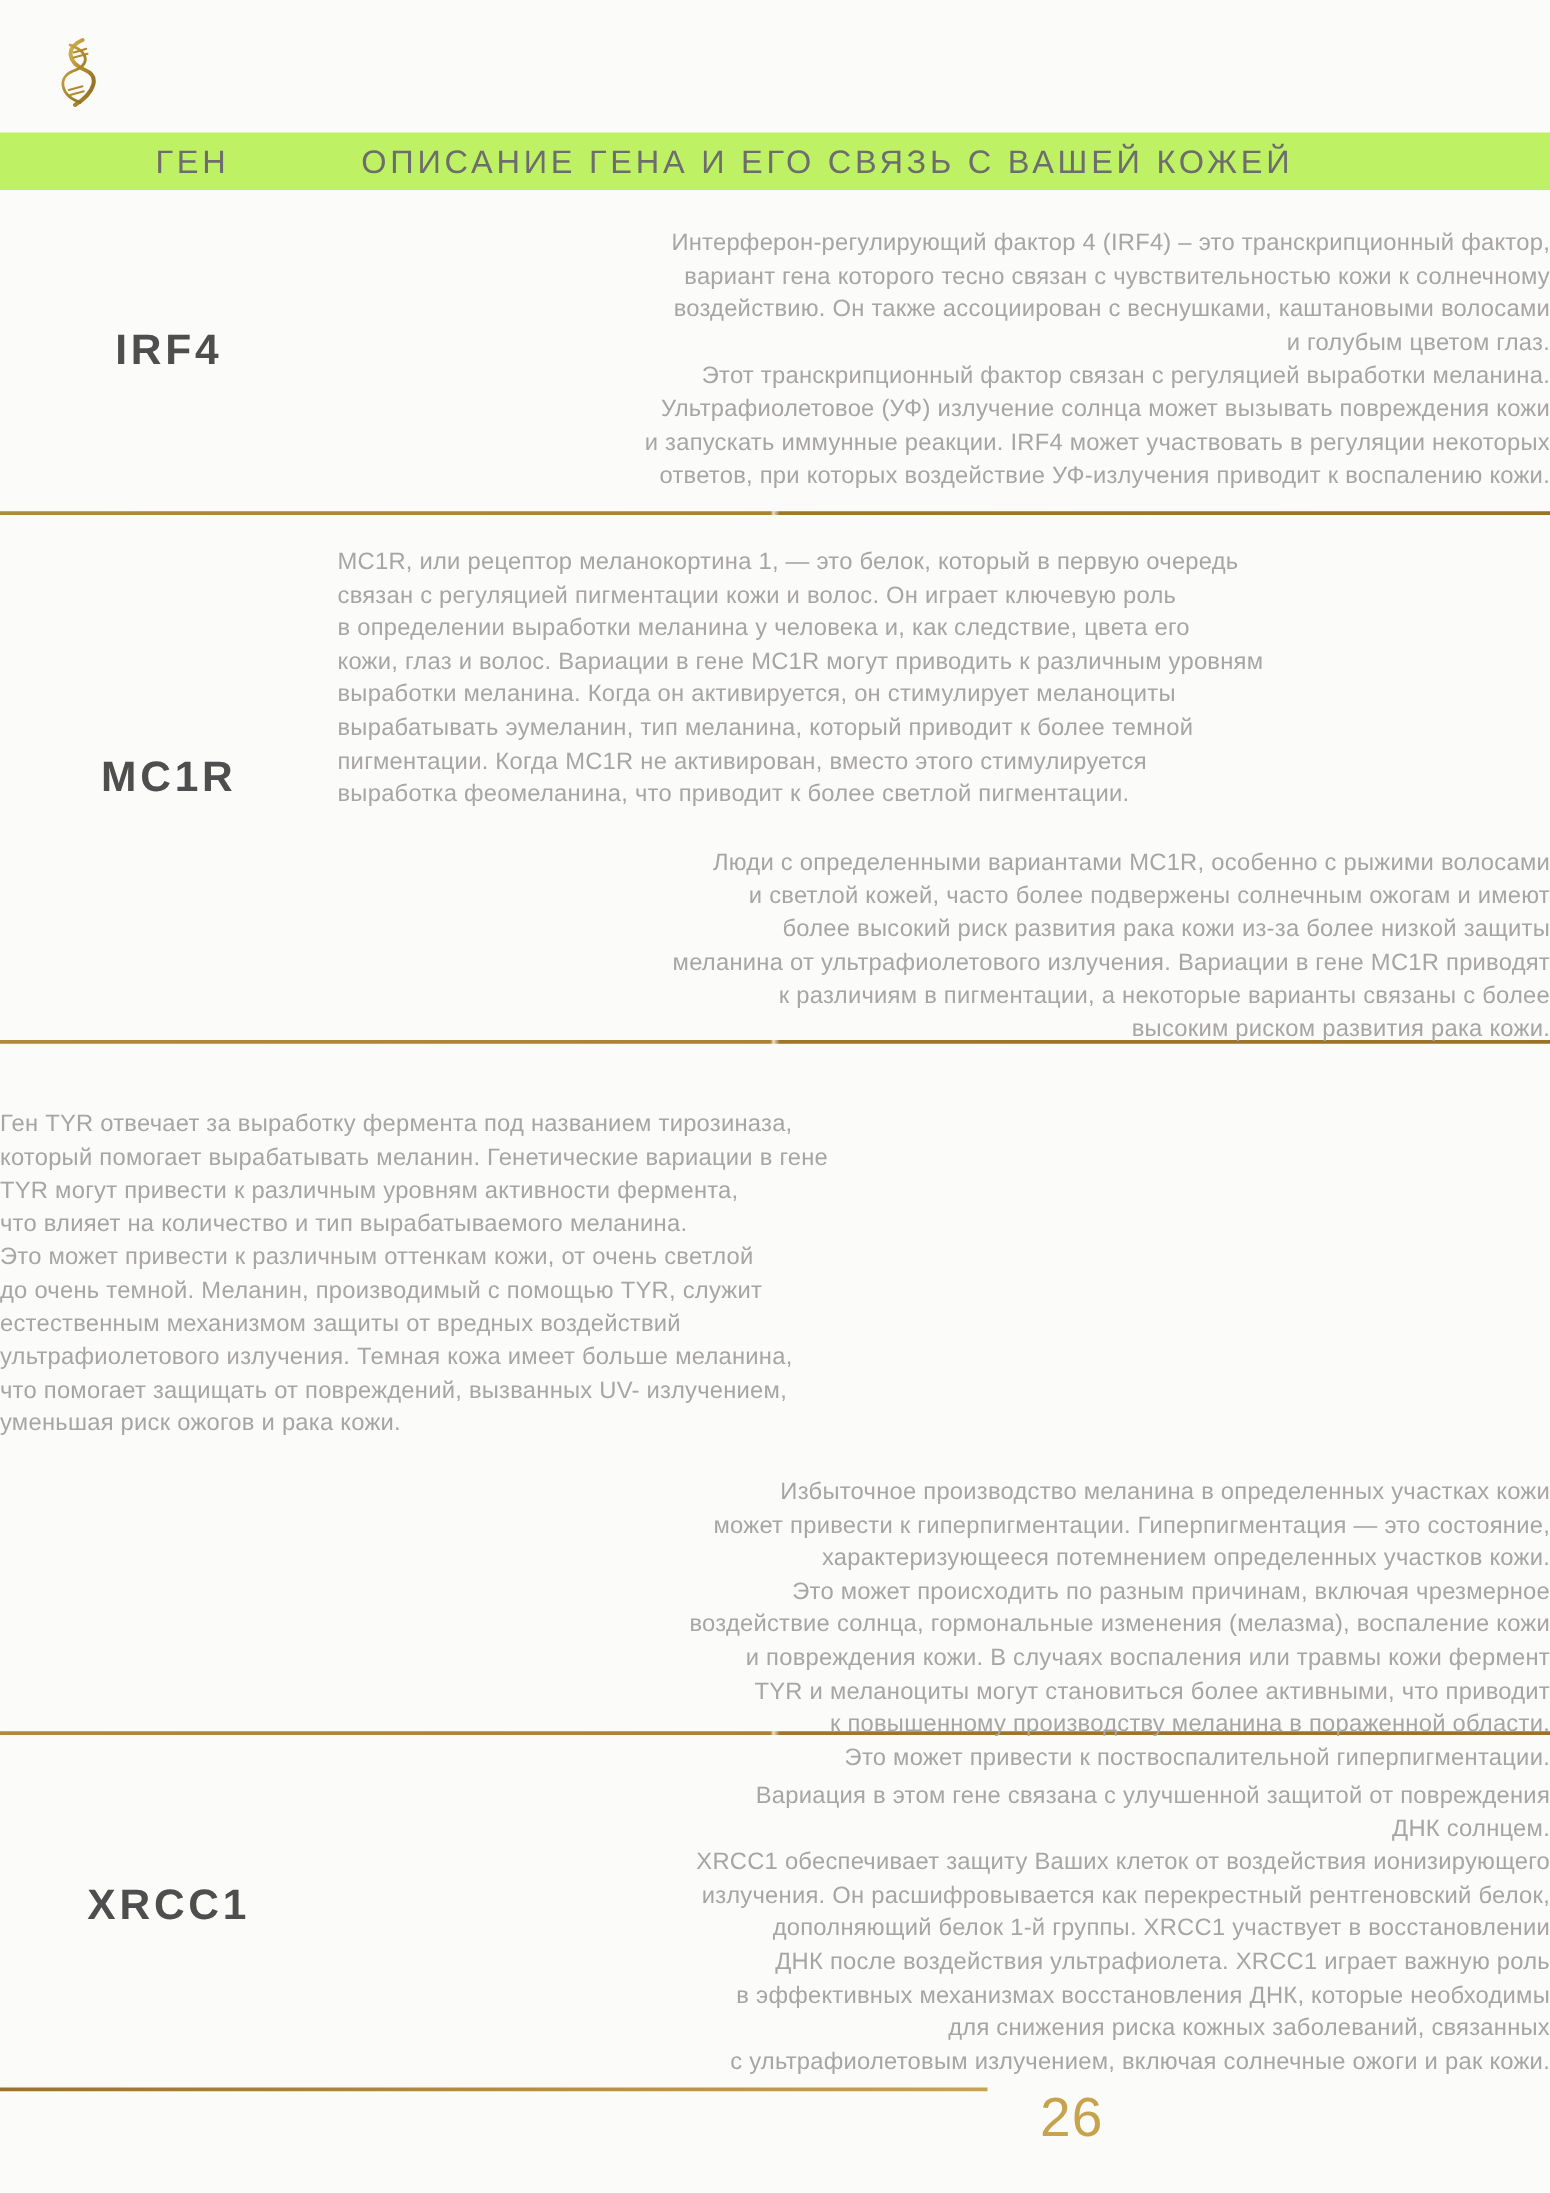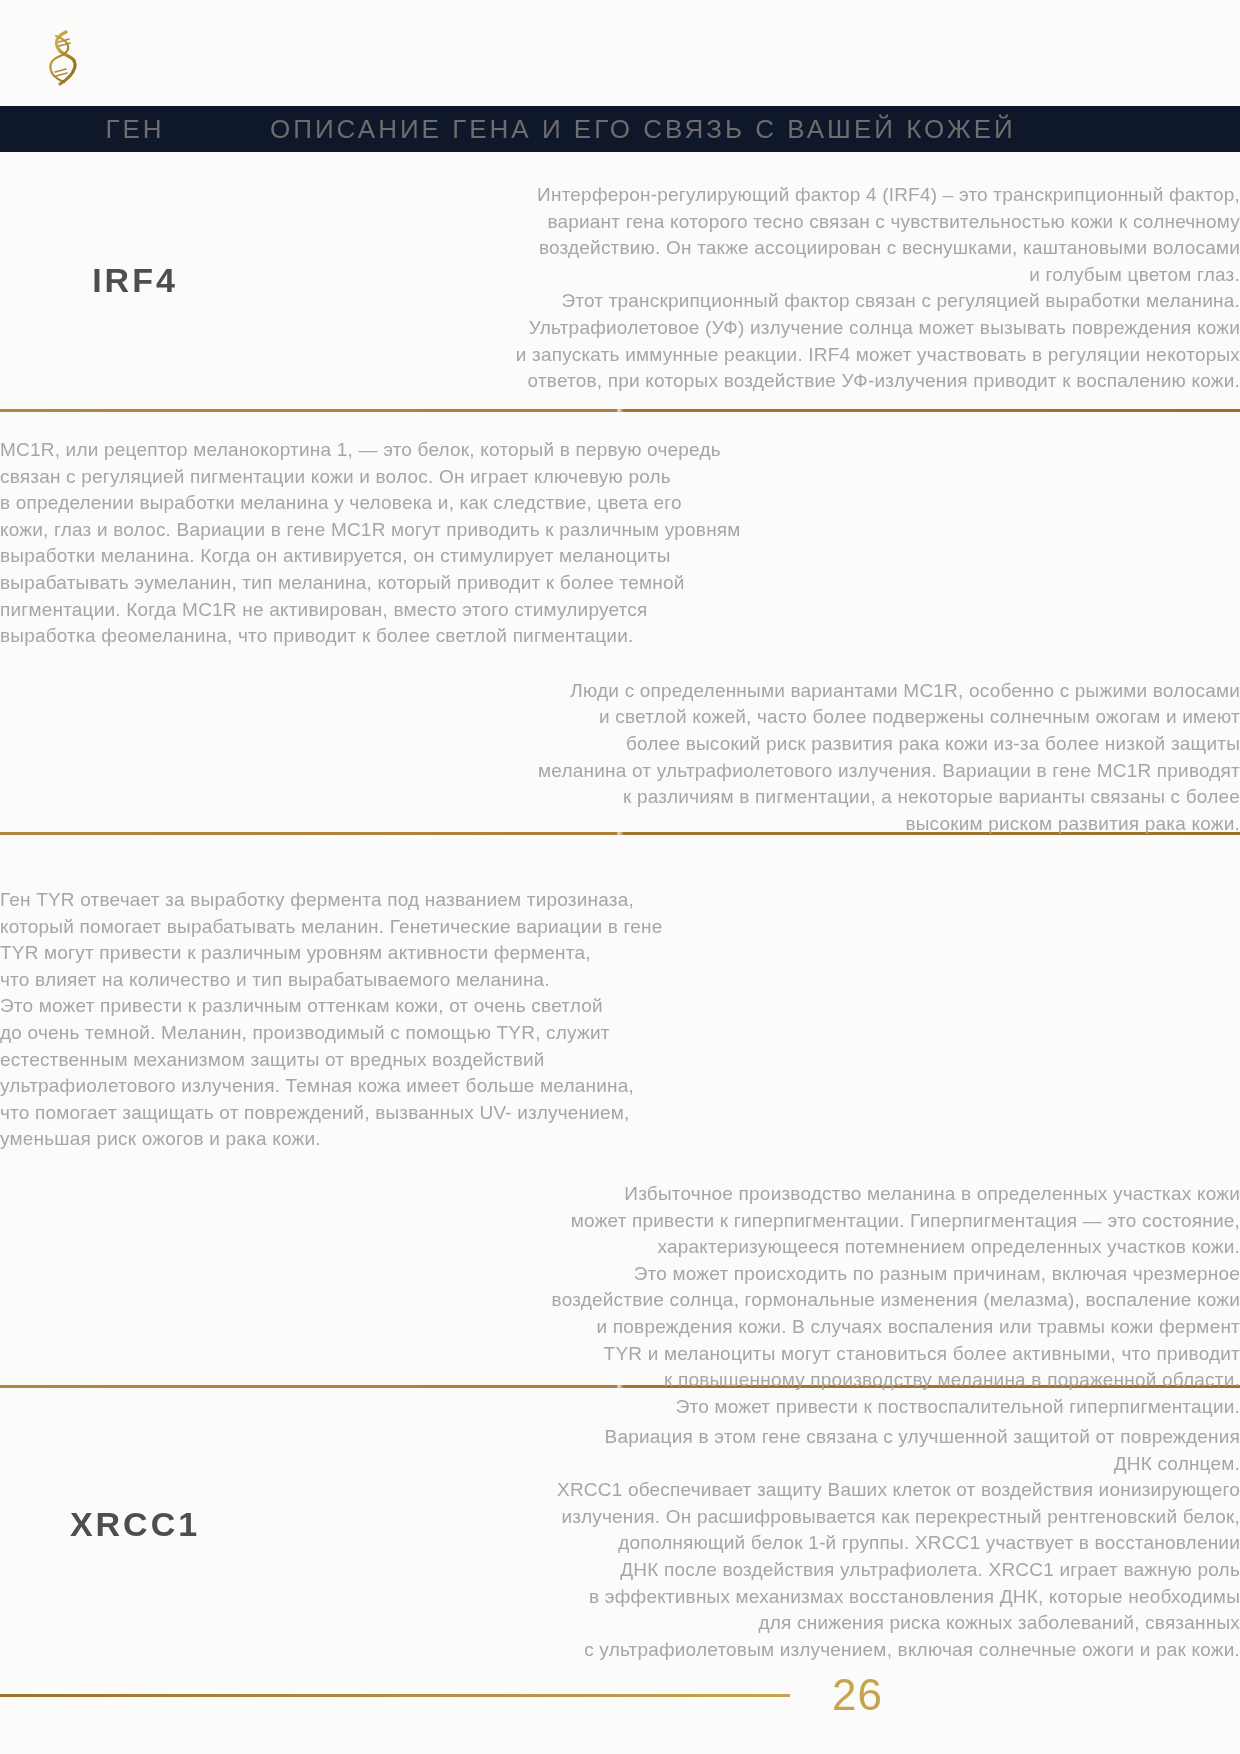--- a/index.html
+++ b/index.html
@@ -9,23 +9,24 @@
     font-family:"Liberation Sans", sans-serif;
     position:relative;
     overflow:hidden;
   }
   .logo{
     position:absolute;left:46px;top:30px;width:32px;height:58px;
   }
   .table-header{
     margin-top:106px;
     height:46px;
-    background:#0f172a;
+    background:#bef264;
     display:flex;
     align-items:center;
+    padding-left:19px;
   }
   .col-gene{
     width:270px;
     display:flex;justify-content:center;
     flex:none;
   }
   .header-label{
     font-size:26px;
     font-weight:300;
     letter-spacing:3px;
@@ -73,21 +74,21 @@
     height:3px;
     width:100%;
     background:linear-gradient(90deg,
       #b1883f 0%, #ad8038 49.7%,
       #e8dcc2 49.9%, #a0752c 50.3%,
       #9c722a 100%);
   }
   .footer{
     margin-top:10px;
     display:flex;
-    align-items:center;
+    align-items:flex-start;
   }
   .footer-rule{
     width:790px;
     height:3px;
     background:linear-gradient(90deg,#9c722a 0%,#b8923f 60%,#c7a44e 100%);
     flex:none;
   }
   .page-number{
     margin-left:42px;
     font-size:44px;
@@ -138,20 +139,21 @@
 Этот транскрипционный фактор связан с регуляцией выработки меланина.
 Ультрафиолетовое (УФ) излучение солнца может вызывать повреждения кожи
 и запускать иммунные реакции. IRF4 может участвовать в регуляции некоторых
 ответов, при которых воздействие УФ-излучения приводит к воспалению кожи.</p>
   </div>
 </section>
 
 <div class="divider"></div>
 
 <section class="gene-row row-mc1r">
+  <div class="gene-name">MC1R</div>
   <div class="gene-desc">
     <p>MC1R, или рецептор меланокортина 1, — это белок, который в первую очередь
 связан с регуляцией пигментации кожи и волос. Он играет ключевую роль
 в определении выработки меланина у человека и, как следствие, цвета его
 кожи, глаз и волос. Вариации в гене MC1R могут приводить к различным уровням
 выработки меланина. Когда он активируется, он стимулирует меланоциты
 вырабатывать эумеланин, тип меланина, который приводит к более темной
 пигментации. Когда MC1R не активирован, вместо этого стимулируется
 выработка феомеланина, что приводит к более светлой пигментации.</p>
     <p>Люди с определенными вариантами MC1R, особенно с рыжими волосами

